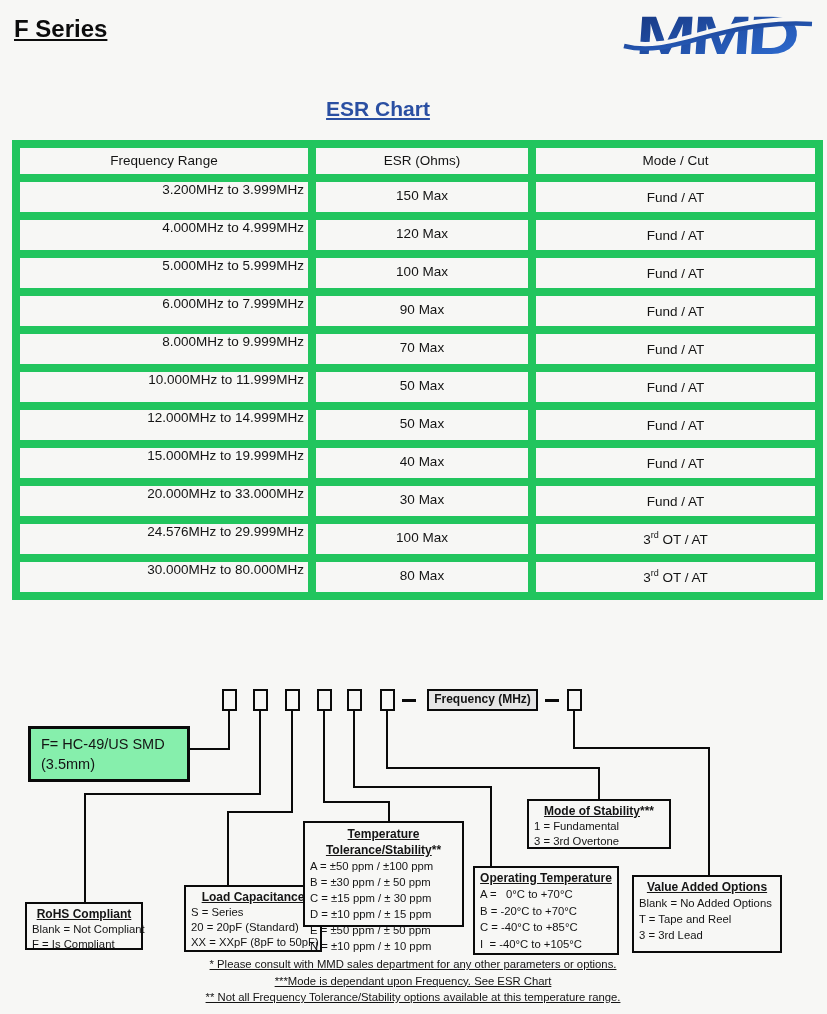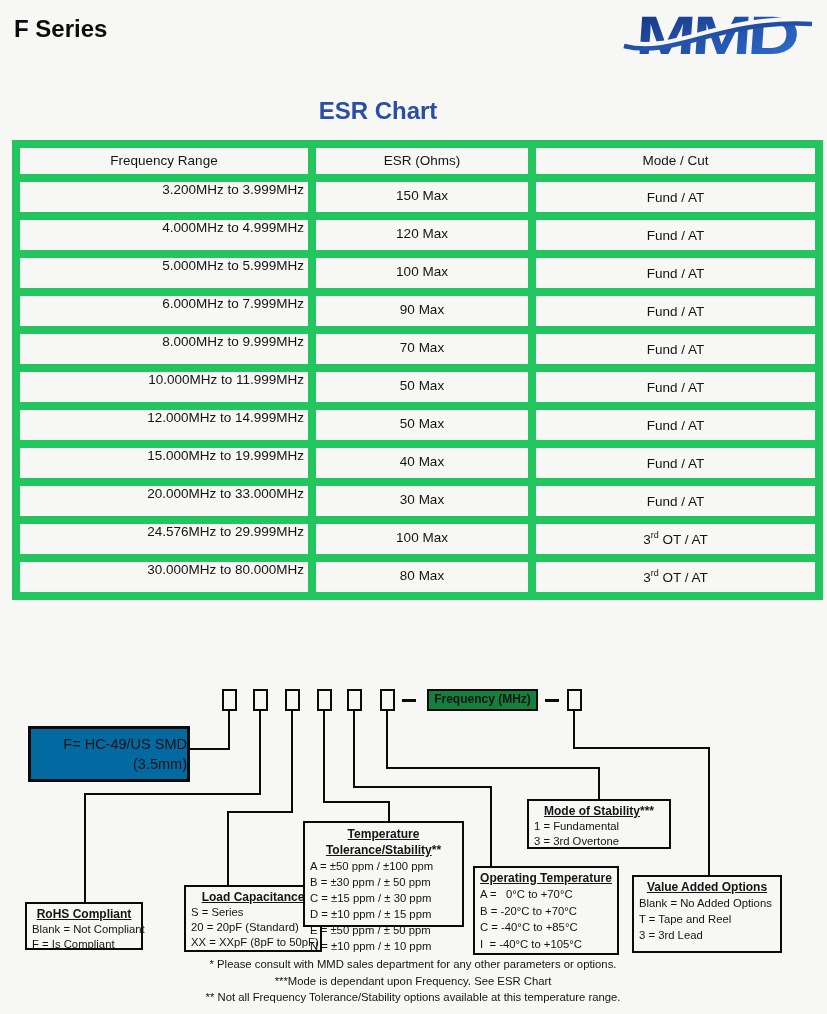--- a/index.html
+++ b/index.html
@@ -6,33 +6,33 @@
   html,body { background:#f7f7f5; }
   .page {
     position: relative;
     width: 827px;
     height: 1014px;
     background: #f7f7f5;
     font-family: "Liberation Sans", sans-serif;
     color: #141414;
     overflow: hidden;
   }
-  .abs { position: absolute; }
+  .abs { position: absolute; text-decoration: underline; }
 
   
   .doc-title {
     left: 14px; top: 15px;
     font-size: 24px; font-weight: bold; color:#0c0c0c;
     letter-spacing: 0px;
   }
   .logo-wrap { right: 13px; top: 6px; width: 192px; height: 56px; }
 
   
   .section-heading {
-    font-size: 24px; font-weight: bold; color: #2a4fa2;
+    font-size: 21px; font-weight: bold; color: #2a4fa2;
     text-align: center;
   }
   .esr-heading { left: 0; top: 97px; width: 756px; }
   .pn-heading  { left: 100px; top: 630px; width: 656px; }
 
   
   table.esr {
     position: absolute; left: 12px; top: 140px;
     width: 803px; border-collapse: collapse;
     table-layout: fixed;
@@ -58,33 +58,32 @@
     width: 15px; height: 22px;
     border: 2px solid #0a0a0a;
     background: #f7f7f5;
   }
   .freq-box {
     position: absolute;
     left: 427px; top: 689px; width: 111px; height: 22px;
     border: 2px solid #0a0a0a;
     font-size: 12px; font-weight: bold;
     text-align: center; line-height: 17px;
-    background:#15803d;
+    background:#e5e5e5;
   }
   .dash { position: absolute; height: 3px; width: 14px; background: #0a0a0a; top: 699px; }
   .line { position: absolute; background: #0a0a0a; }
 
   .series-box {
     position: absolute;
     left: 28px; top: 726px; width: 162px; height: 56px;
     border: 3px solid #0a0a0a;
     padding: 5px 0 0 10px;
     font-size: 14.5px; line-height: 20px;
-    background:#0369a1;
-    text-align:right;
+    background:#86efac;
   }
 
   .lbox {
     position: absolute;
     border: 2.5px solid #0a0a0a;
     background: #f7f7f5;
     padding-top: 3px;
   }
   .lbox-title {
     text-align: center; font-weight: bold; font-size: 12px;

